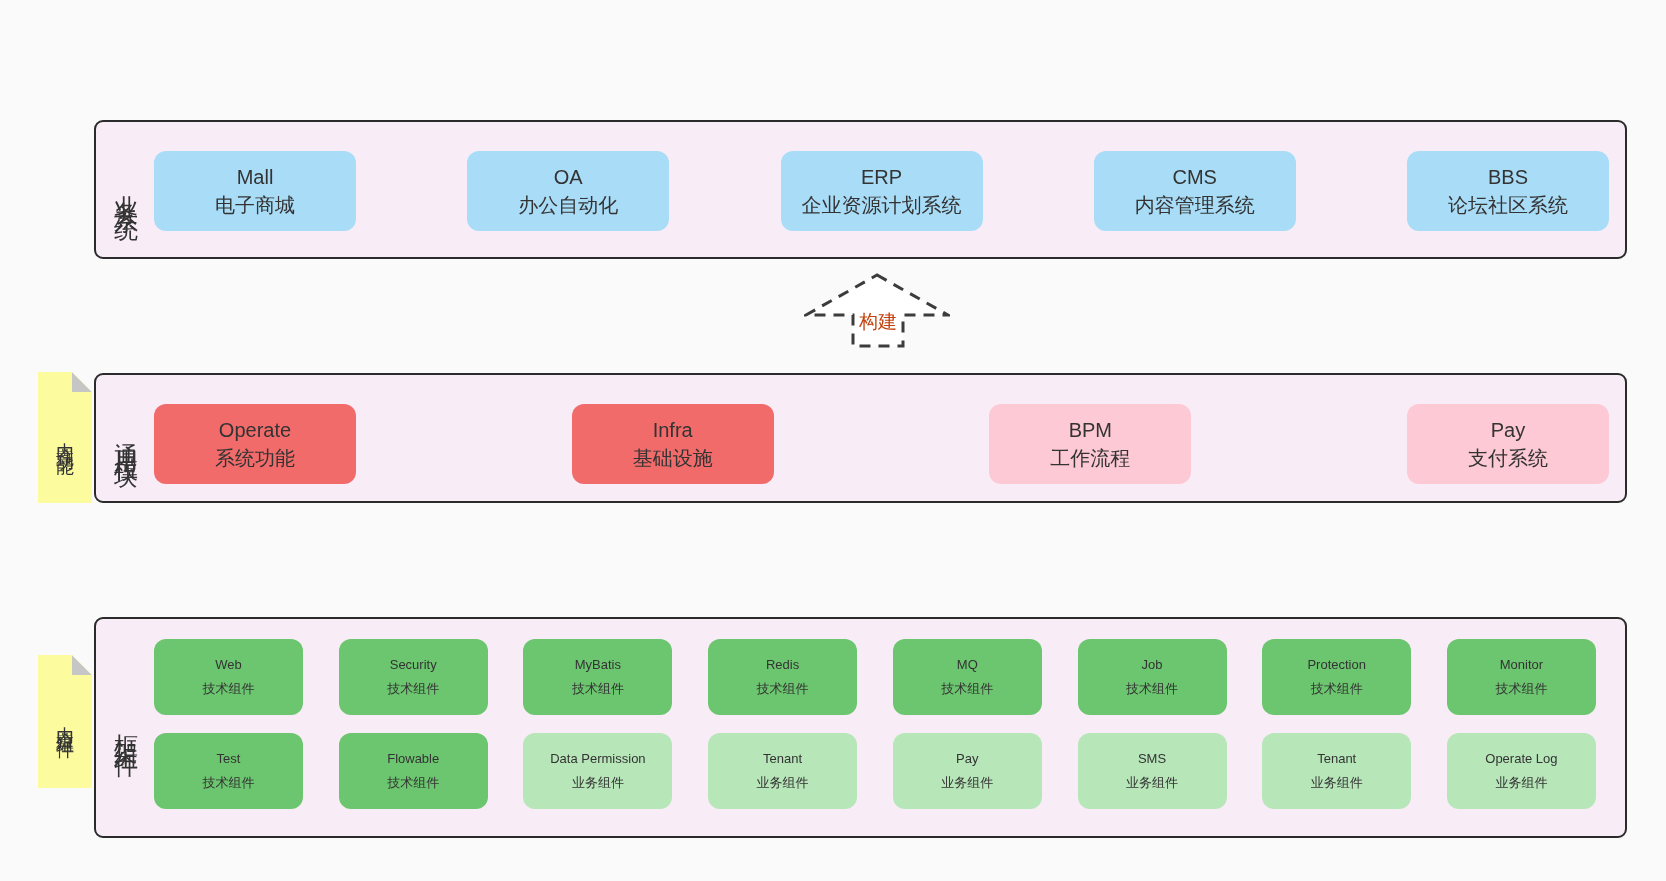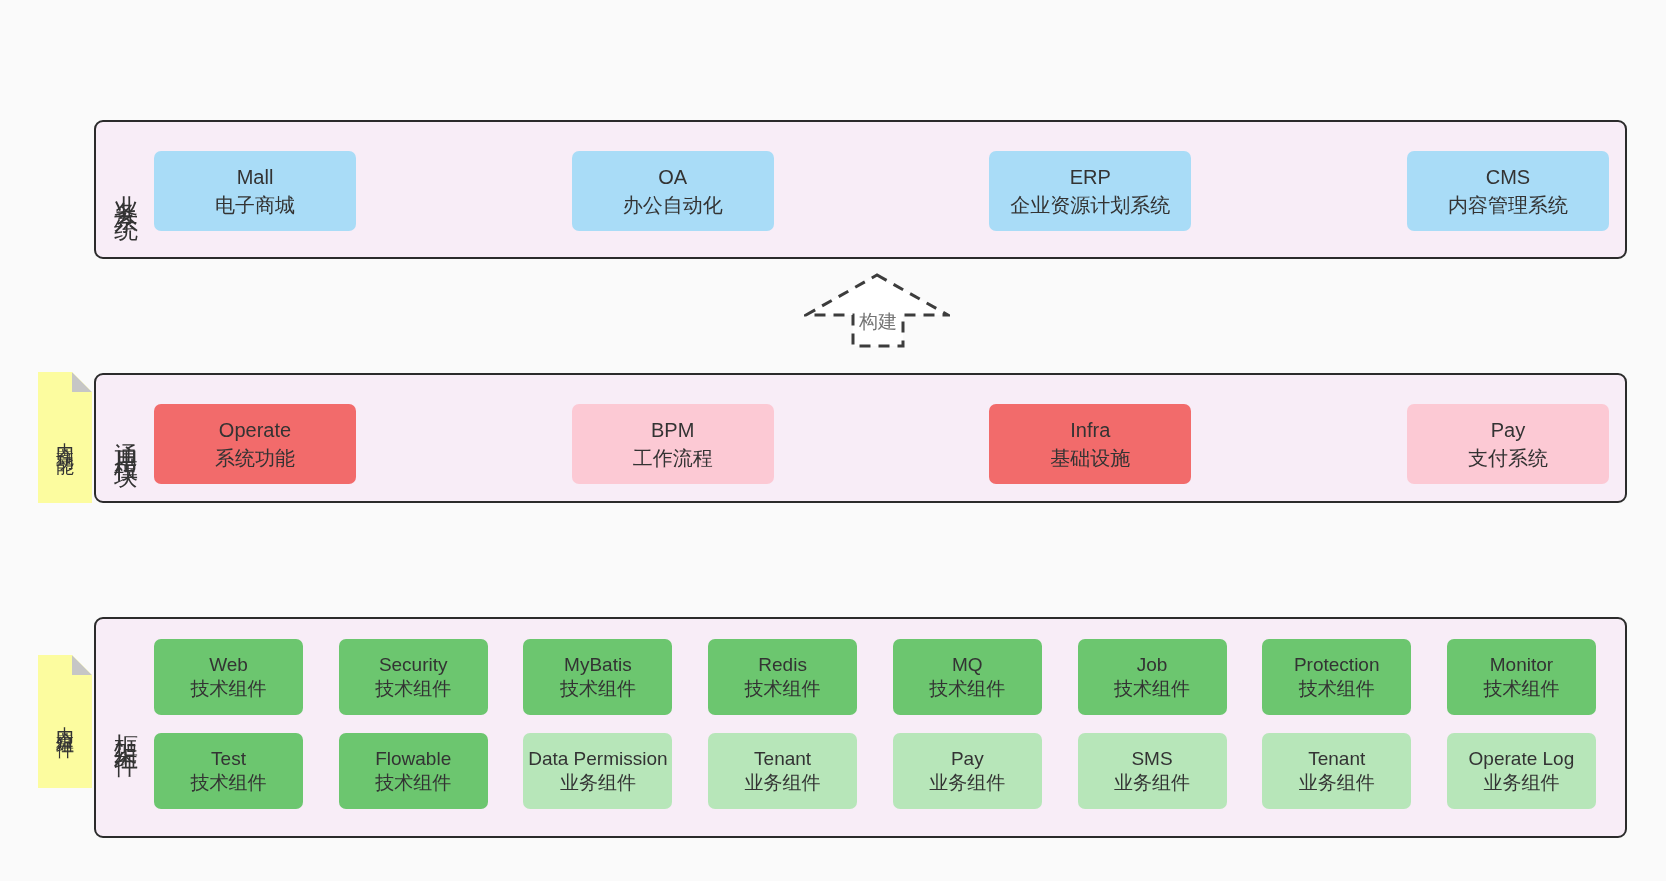--- a/index.html
+++ b/index.html
@@ -39,37 +39,37 @@
   .row{
     position:absolute; left:58px; display:flex; justify-content:space-between;
   }
   .row6{right:16px; top:29px;}
   .row8{right:29px;}
   #row-comp-1{top:20px;}
   #row-comp-2{top:114px;}
 
   .box{
     display:flex; flex-direction:column; align-items:center; justify-content:center;
-    border-radius:7px; text-align:center; color:#333;
+    border-radius:12px; text-align:center; color:#333;
   }
   .row6 .box{width:202px; height:80px; font-size:20px; line-height:28px;}
-  .row8 .box{width:149px; height:76px; font-size:19px; line-height:24px; padding:0 4px;}
+  .row8 .box{width:149px; height:76px; font-size:13px; line-height:24px; padding:0 4px;}
   .box.blue{background:var(--blue);}
   .box.red{background:var(--red);}
   .box.pink{background:var(--pink);}
   .box.green{background:var(--green);}
   .box.lightgreen{background:var(--lightgreen);}
 
   
   .arrow{position:absolute; width:146px; height:76px; z-index:1;}
   #arrow-build{left:804px; top:273px;}
   #arrow-implement{left:817px; top:516px;}
   .arrow-label{
     position:absolute; left:74px; top:36px; transform:translateX(-50%);
-    background:#ffffff; padding:0 3px; font-size:19px; color:#737373;
+    background:#ffffff; padding:0 3px; font-size:19px; color:#c2410c;
     white-space:nowrap;
   }
 
   
   .note{
     position:absolute; left:38px; width:54px; z-index:1;
     background:var(--note_yellow);
     clip-path:polygon(0 0, calc(100% - 20px) 0, 100% 20px, 100% 100%, 0 100%);
   }
   #note-modules{top:372px; height:131px;}
@@ -112,45 +112,49 @@
           <span class="box-desc">办公自动化</span>
         </div>
         <div class="box blue">
           <span class="box-name">ERP</span>
           <span class="box-desc">企业资源计划系统</span>
         </div>
         <div class="box blue">
           <span class="box-name">CMS</span>
           <span class="box-desc">内容管理系统</span>
         </div>
+        <div class="box blue">
+          <span class="box-name">BBS</span>
+          <span class="box-desc">论坛社区系统</span>
+        </div>
       </div>
   </section>
 
   <div class="arrow" id="arrow-build">
     <svg width="146" height="76" viewBox="0 0 146 76">
       <polygon points="73,2 144,42 99,42 99,73 49,73 49,42 2,42" fill="#ffffff" stroke="var(--arrow_stroke)" stroke-width="3" stroke-dasharray="11 8"></polygon>
     </svg>
     <span class="arrow-label">构建</span>
   </div>
 
   <section class="panel" id="panel-modules">
     <span class="v-label">通用模块</span>
     <div class="row row6" id="row-modules">
         <div class="box red">
           <span class="box-name">Operate</span>
           <span class="box-desc">系统功能</span>
         </div>
+        <div class="box red">
+          <span class="box-name">Infra</span>
+          <span class="box-desc">基础设施</span>
+        </div>
         <div class="box pink">
           <span class="box-name">BPM</span>
           <span class="box-desc">工作流程</span>
         </div>
-        <div class="box red">
-          <span class="box-name">Infra</span>
-          <span class="box-desc">基础设施</span>
-        </div>
         <div class="box pink">
           <span class="box-name">Pay</span>
           <span class="box-desc">支付系统</span>
         </div>
       </div>
   </section>
 
 
   <section class="panel" id="panel-components">
     <span class="v-label">框架组件</span>

